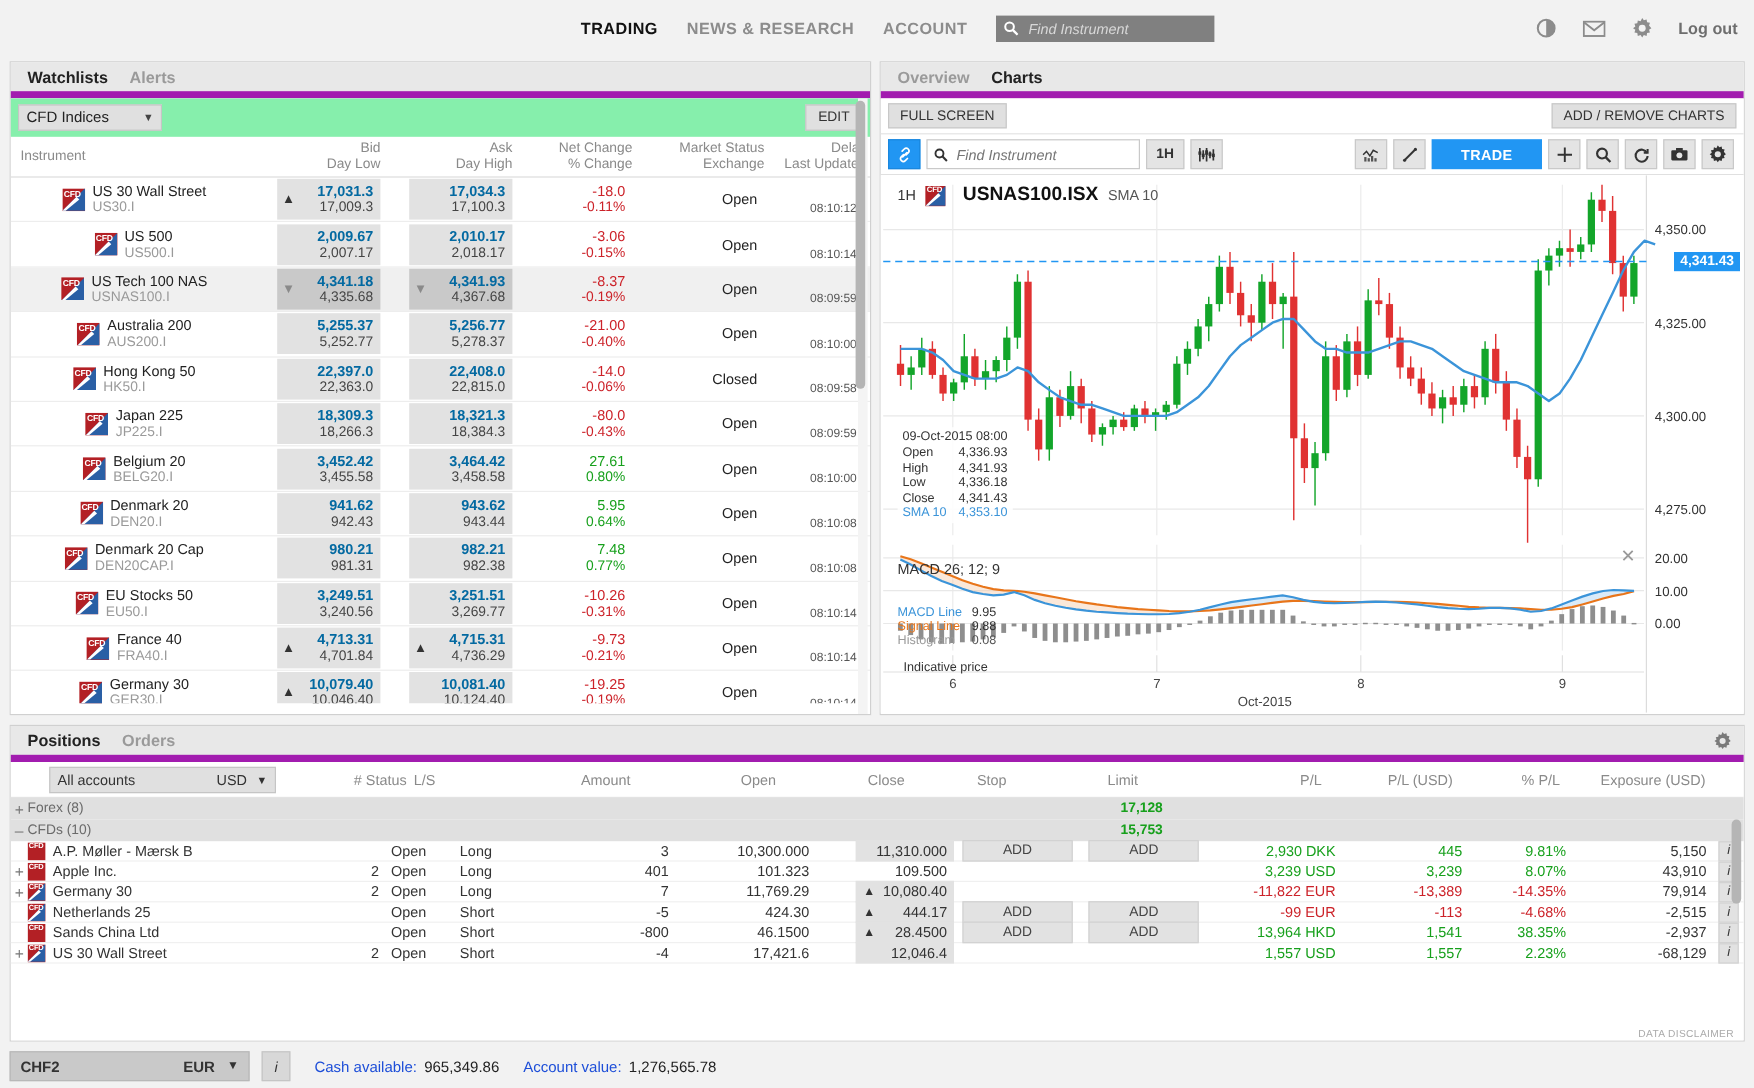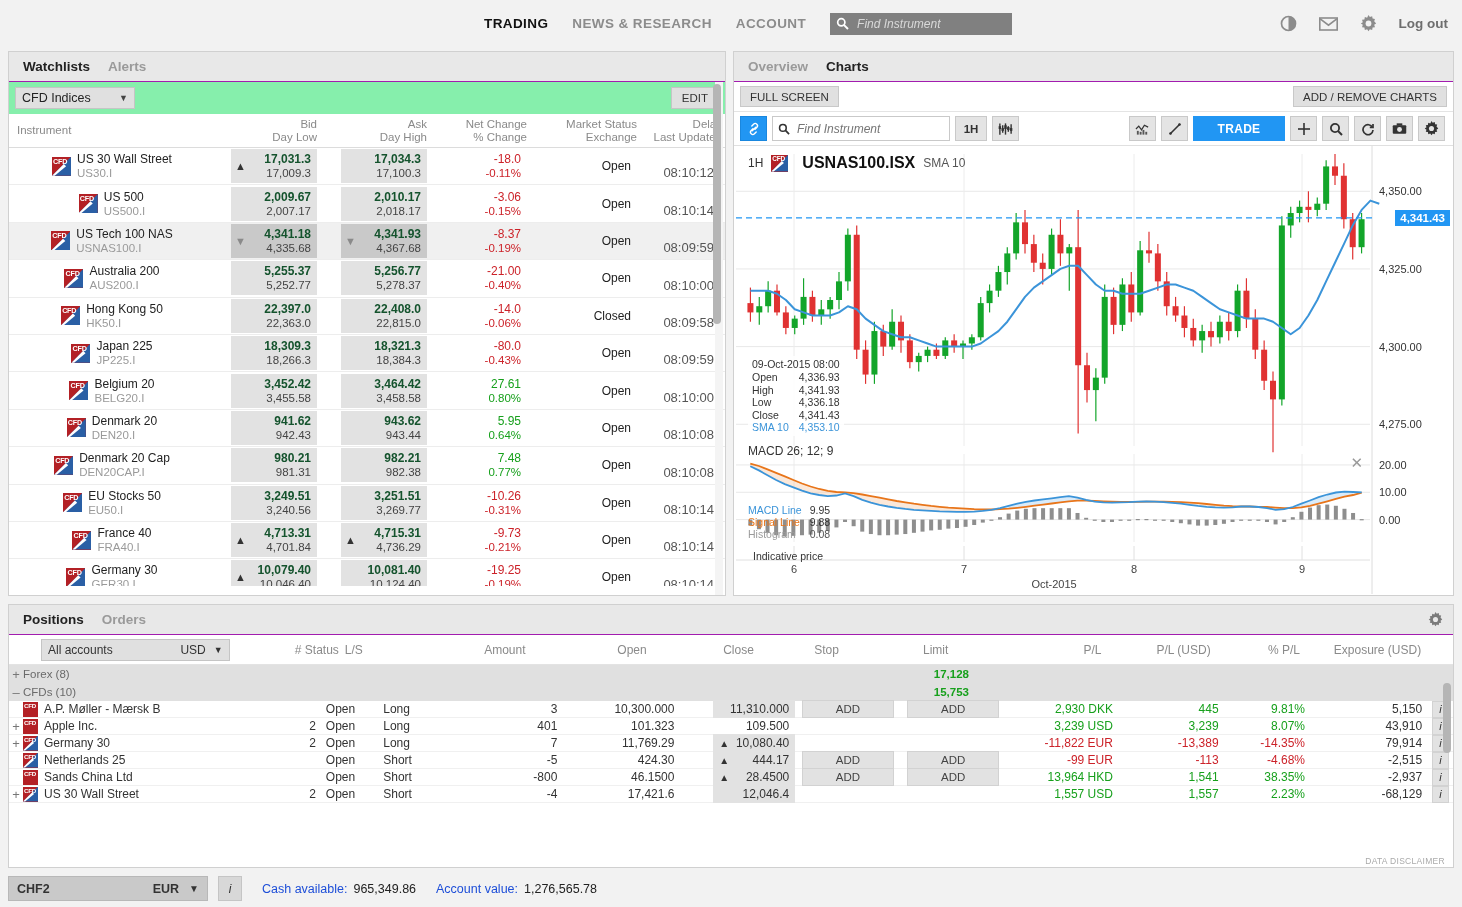--- a/index.html
+++ b/index.html
@@ -20,21 +20,21 @@
   .nav-search { width:182px; height:22px; background:#808080; border:none; display:flex; align-items:center; padding:0 6px; }
   .nav-search .mag { width:13px; height:13px; position:relative; margin-right:6px; flex:0 0 auto;}
   .nav-search input { background:transparent; border:none; outline:none; font-style:italic; color:#e0e0e0; font-size:12px; font-family:"Liberation Sans",sans-serif; width:140px; }
   .nav-search input::placeholder { color:#d8d8d8; font-style:italic; }
   .nav-right { position:absolute; right:14px; top:0; height:47px; display:flex; align-items:center; gap:22px; }
   .nav-right .ic { color:#8c8c8c; font-size:17px; line-height:1; cursor:pointer; }
   .logout { font-size:13.5px; font-weight:bold; color:#6e6e6e; cursor:pointer; }
 
   
   .panel { background:#fff; border:1px solid #d0d0d0; }
-  .panel-head { background:#e8e8e8; height:30px; display:flex; align-items:center; padding:0 0 0 14px; border-bottom:1px solid #a21caf;}
+  .panel-head { background:#e8e8e8; height:30px; display:flex; align-items:center; padding:0 0 0 14px; border-bottom:6px solid #a21caf;}
   .ptab { font-size:13.5px; font-weight:bold; color:#9a9a9a; margin-right:18px; cursor:pointer; }
   .ptab.active { color:#222; }
   .gear-right { margin-left:auto; margin-right:10px; color:#7a7a7a; font-size:15px; cursor:pointer; }
 
   
   #watchlist { position:absolute; left:8px; top:51px; width:718px; height:545px; }
   .wl-body { background:#fff; height:calc(100% - 30px); position:relative; }
   .wl-toolbar { height:32px; background:#86efac; display:flex; align-items:center; padding:4px 6px; }
   .dd { height:22px; background:#e0e0e0; border:1px solid #c5c5c5; display:inline-flex; align-items:center;
         padding:0 6px; font-size:12.5px; color:#222; cursor:pointer; min-width:120px; }
@@ -62,30 +62,30 @@
   .cfd-ic .lbl { position:absolute; top:0; left:1px; font-size:7.5px; font-weight:bold; color:#fff; letter-spacing:-.2px; }
   .inst-txt { display:flex; flex-direction:column; line-height:14px; }
   .inst-name { font-size:12px; color:#222; }
   .inst-sym { font-size:11.5px; color:#9a9a9a; }
   .pricecell { width:110px; display:flex; align-items:center; justify-content:flex-end; }
   .pricebox { background:#e2e2e2; padding:3px 6px 3px 4px; display:flex; align-items:center; min-width:86px; justify-content:flex-end; }
   .pricebox.dark { background:#c9c9c9; }
   .pricebox .arrow { margin-right:auto; font-size:11px; color:#333; width:12px; }
   .pricebox .arrow.dn { color:#8a8a8a; }
   .pricebox .nums { display:flex; flex-direction:column; align-items:flex-end; line-height:14px; }
-  .pricebox .p1 { font-size:12px; color:#14532d; font-weight:bold; }
+  .pricebox .p1 { font-size:12px; color:#0369a1; font-weight:bold; }
   .pricebox .p2 { font-size:11.5px; color:#444; }
   .netcell { width:100px; display:flex; flex-direction:column; align-items:flex-end; line-height:14px; padding-right:6px;justify-content:center;}
   .netcell .n1 { font-size:12px; }
   .netcell .n2 { font-size:11.5px; }
   .neg { color:#cc2229; } .pos { color:#17a01c; }
   .mktcell { width:110px; display:flex; flex-direction:column; align-items:flex-end; line-height:14px; padding-right:6px;}
   .mktcell .m1 { font-size:12px; color:#222; }
   .dlycell { width:85px; display:flex; flex-direction:column; align-items:flex-end; justify-content:flex-end; height:100%; padding-right:8px; padding-bottom:4px;}
-  .dlycell .d1 { font-size:13px; color:#555; }
+  .dlycell .d1 { font-size:10px; color:#555; }
   .wl-scroll { position:absolute; right:2px; top:2px; width:8px; height:240px; background:#b5b5b5; border-radius:4px; }
   .wl-scrolltrack { position:absolute; right:2px; top:0; width:8px; height:100%; background:#f4f4f4; }
 
   
   #chartpanel { position:absolute; left:733px; top:51px; width:721px; height:545px; }
   .ch-body { background:#fff; height:calc(100% - 30px); }
   .ch-row1 { height:30px; display:flex; align-items:center; padding:4px 6px; border-bottom:1px solid #e4e4e4;}
   .btn-gray { height:21px; background:#e0e0e0; border:1px solid #c8c8c8; font-size:11.5px; color:#333;
         display:inline-flex; align-items:center; justify-content:center; padding:0 9px; cursor:pointer; }
   .ch-row2 { height:34px; display:flex; align-items:center; padding:3px 6px; gap:5px; border-bottom:1px solid #e0e0e0;}
@@ -1146,21 +1146,21 @@
           <tr class="smaRow">
                 <td>SMA 10</td>
                 <td class="v">4,353.10</td>
               </tr>
         </tbody>
           </table>
       </div>
 
       <div class="pricebadge" id="pricebadge" style="top: 63.8983px;">4,341.43</div>
 
-      <div class="macd-title" style="top:298px">MACD 26; 12; 9</div>
+      <div class="macd-title" style="top:321px">MACD 26; 12; 9</div>
       <div class="macd-close" style="top:308px; right:90px">✕</div>
       <div class="macdlegend" style="top:358px">
         <table>
           <tbody>
               <tr>
             <td style="color:#3b94d9">MACD Line</td>
             <td style="color:#333">9.95</td>
               </tr>
           <tr>
             <td style="color:#e8751a">Signal Line</td>

